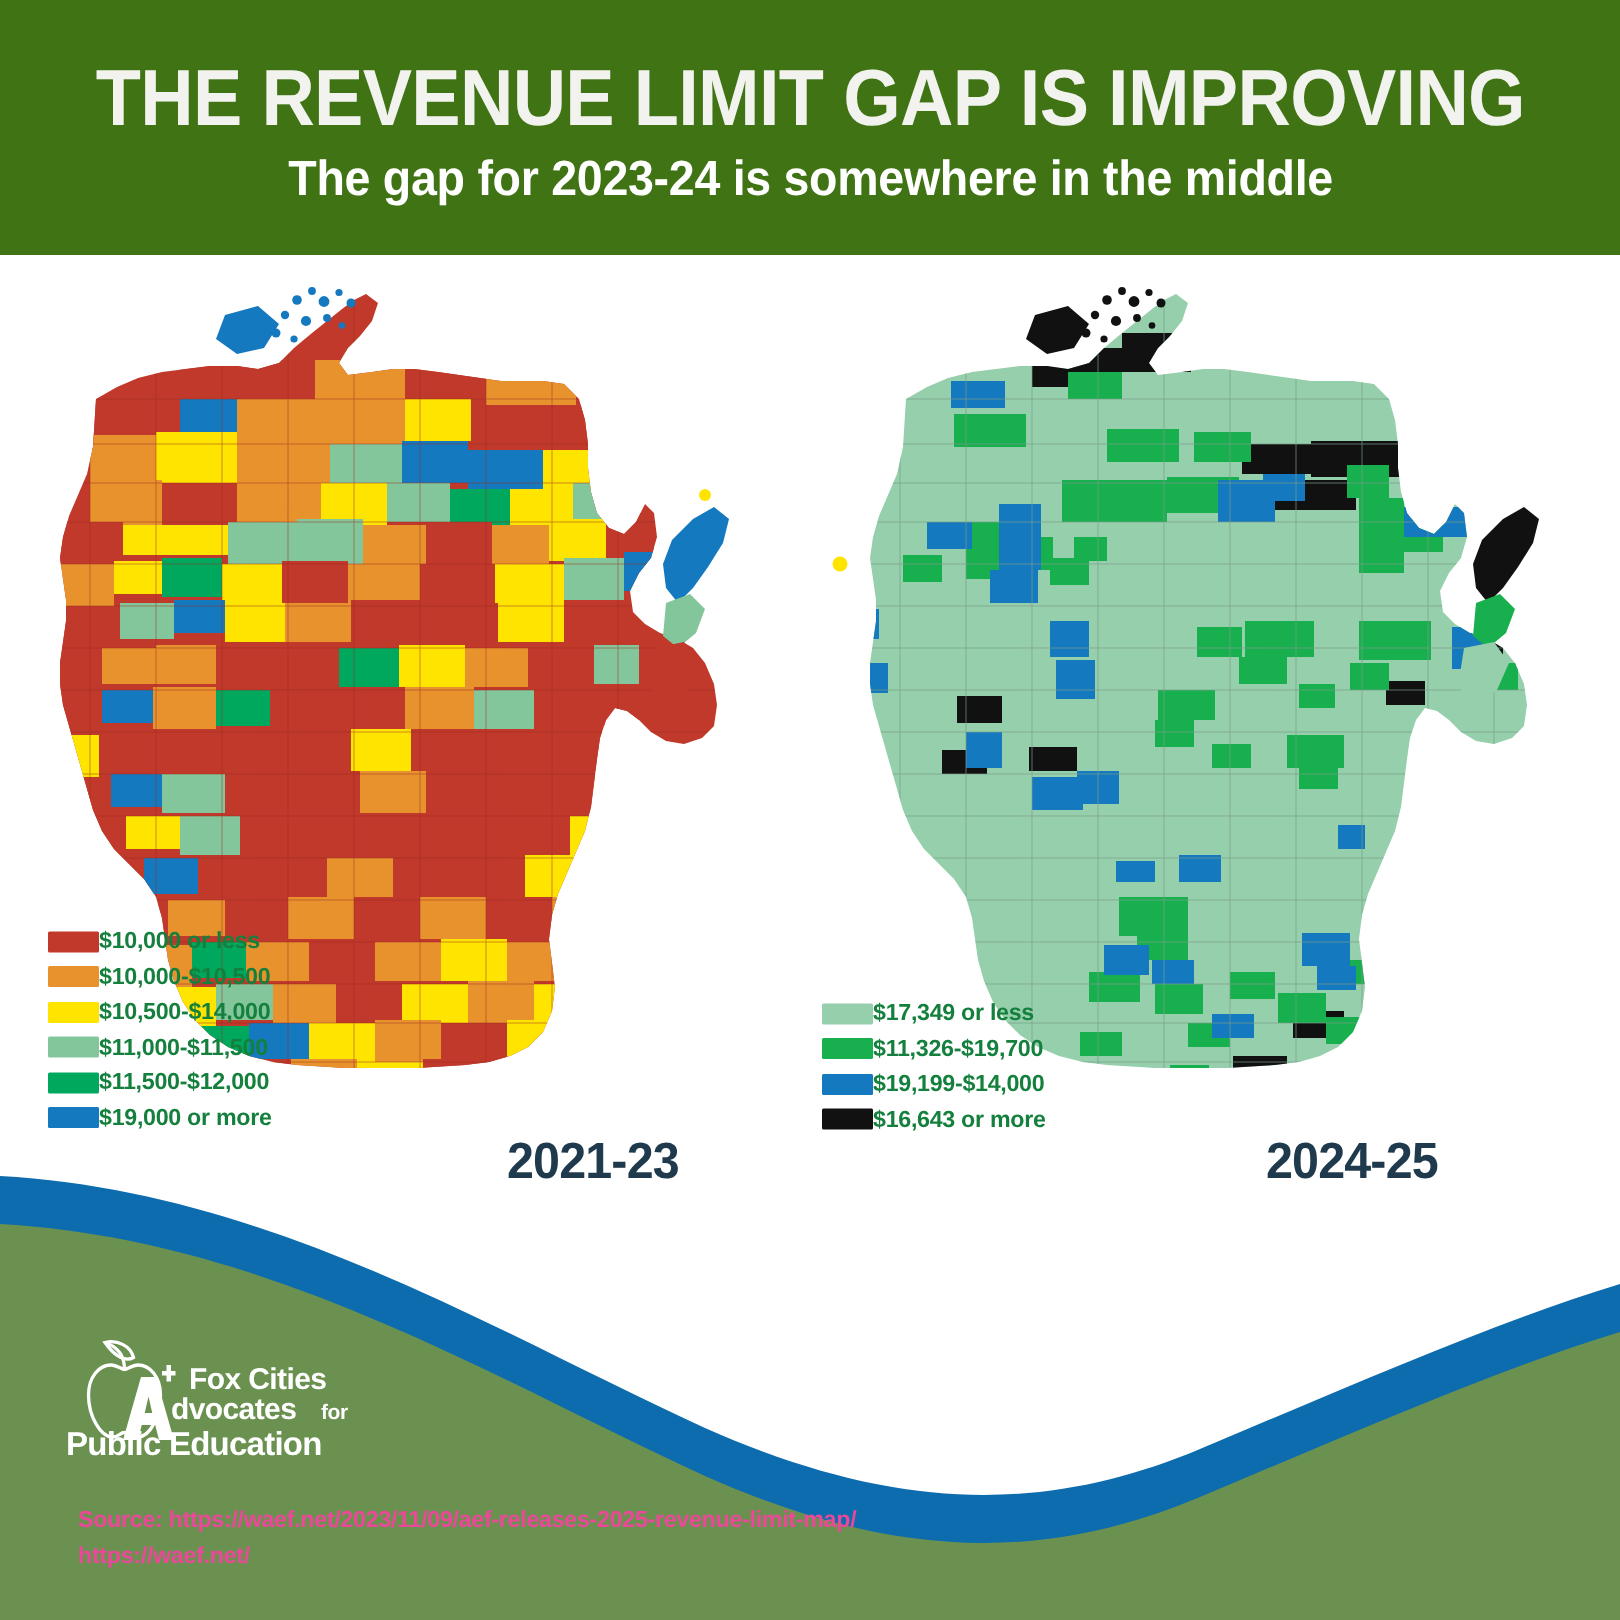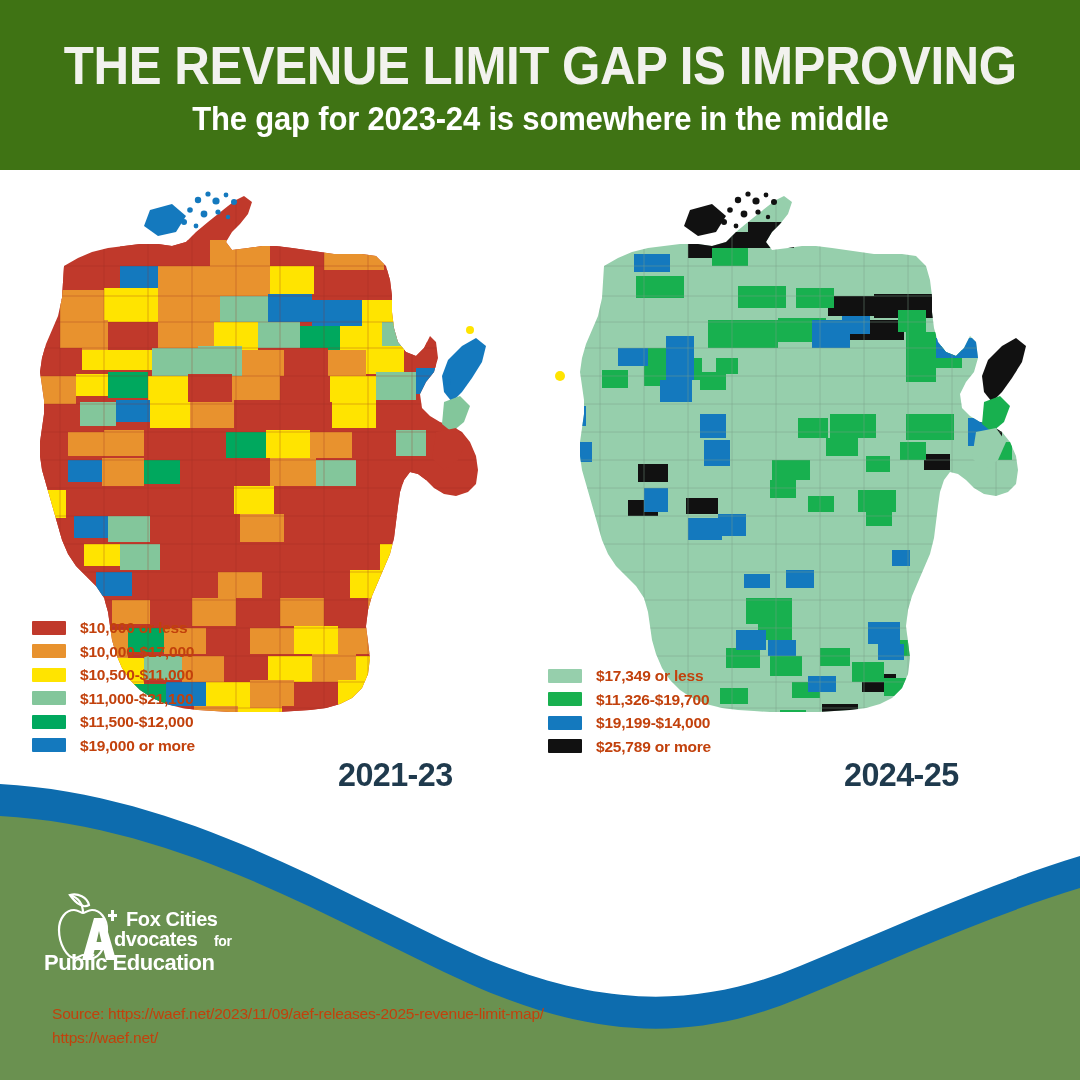--- a/index.html
+++ b/index.html
@@ -35,21 +35,21 @@
   .mapwrap{position:absolute;left:0;top:0;width:100%;height:100%;}
   .mapsvg{position:absolute;display:block;}
 
   
   .legend{position:absolute;}
   .legend-left{left:32px;top:620px;}
   .legend-right{left:548px;top:668px;}
   .legend-row{display:flex;align-items:center;margin-bottom:8.5px;height:15px;}
   .swatch{width:34px;height:14px;display:inline-block;flex:0 0 auto;border-radius:1px;}
   .legend-label{
-    margin-left:14px;font-size:15.5px;font-weight:bold;color:#c2410c;
+    font-size:15.5px;font-weight:bold;color:#15803d;
     letter-spacing:-0.2px;white-space:nowrap;line-height:15px;
   }
 
   
   .yearcap{
     position:absolute;font-size:34px;font-weight:bold;color:#1F3A4D;
     letter-spacing:-0.6px;white-space:nowrap;transform:scaleX(0.95);
     transform-origin:left center;
   }
   .year-left{left:338px;top:755px;}
@@ -57,21 +57,21 @@
 
   
   .wave{position:absolute;left:0;top:770px;width:1080px;height:310px;}
 
   
   .logo{position:absolute;left:44px;top:888px;width:250px;height:92px;}
 
   
   .source{
     position:absolute;left:52px;top:1002px;width:700px;
-    color:#c2410c;font-size:15.5px;font-weight:normal;line-height:1.55;
+    color:#ec4899;font-size:15.5px;font-weight:bold;line-height:1.55;
     letter-spacing:-0.2px;
   }
   .source div{white-space:nowrap;}
 </style>
 </head>
 <body>
 
 <div id="stage">
 
   <div class="header">
@@ -308,29 +308,29 @@
       </svg>
     </div>
 
     <div class="legend legend-left" style="top:450px;">
       <div class="legend-row">
         <span class="swatch" style="background:#C0392B"></span>
         <span class="legend-label">$10,000 or less</span>
       </div>
       <div class="legend-row">
         <span class="swatch" style="background:#E8922E"></span>
-        <span class="legend-label">$10,000-$17,000</span>
+        <span class="legend-label">$10,000-$10,500</span>
       </div>
       <div class="legend-row">
         <span class="swatch" style="background:#FFE400"></span>
-        <span class="legend-label">$10,500-$11,000</span>
+        <span class="legend-label">$10,500-$14,000</span>
       </div>
       <div class="legend-row">
         <span class="swatch" style="background:#83C69B"></span>
-        <span class="legend-label">$11,000-$21,100</span>
+        <span class="legend-label">$11,000-$11,500</span>
       </div>
       <div class="legend-row">
         <span class="swatch" style="background:#00A85E"></span>
         <span class="legend-label">$11,500-$12,000</span>
       </div>
       <div class="legend-row">
         <span class="swatch" style="background:#1479BE"></span>
         <span class="legend-label">$19,000 or more</span>
       </div>
     </div>
@@ -496,21 +496,21 @@
       <div class="legend-row">
         <span class="swatch" style="background:#18B04F"></span>
         <span class="legend-label">$11,326-$19,700</span>
       </div>
       <div class="legend-row">
         <span class="swatch" style="background:#1479BE"></span>
         <span class="legend-label">$19,199-$14,000</span>
       </div>
       <div class="legend-row">
         <span class="swatch" style="background:#111111"></span>
-        <span class="legend-label">$25,789 or more</span>
+        <span class="legend-label">$16,643 or more</span>
       </div>
     </div>
   </div>
 
   <div class="yearcap year-left">2021-23</div>
   <div class="yearcap year-right">2024-25</div>
 
   <svg class="wave" viewBox="0 0 1080 310" width="1080" height="310" preserveAspectRatio="none">
     <path d="M0 14 C 180 24, 330 118, 470 182 C 600 240, 700 238, 800 196 C 900 154, 1000 110, 1080 86
              L1080 310 L0 310 Z" fill="#0D6CAE"></path>

